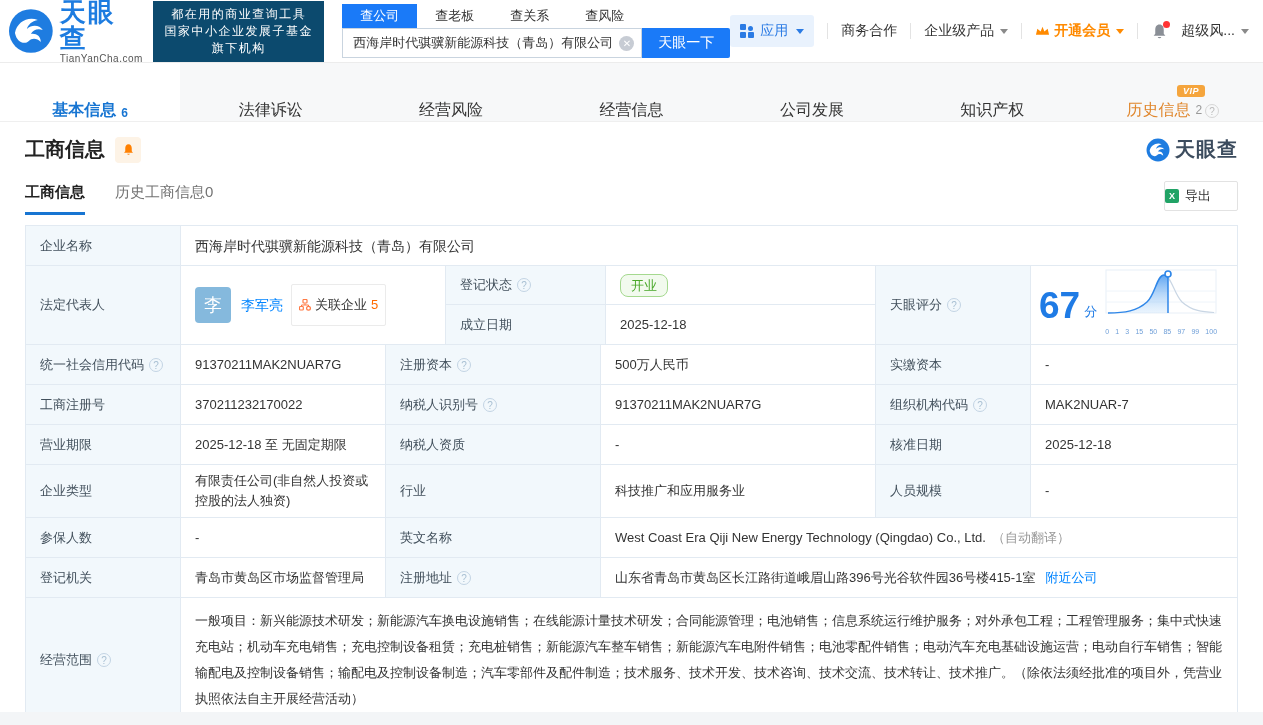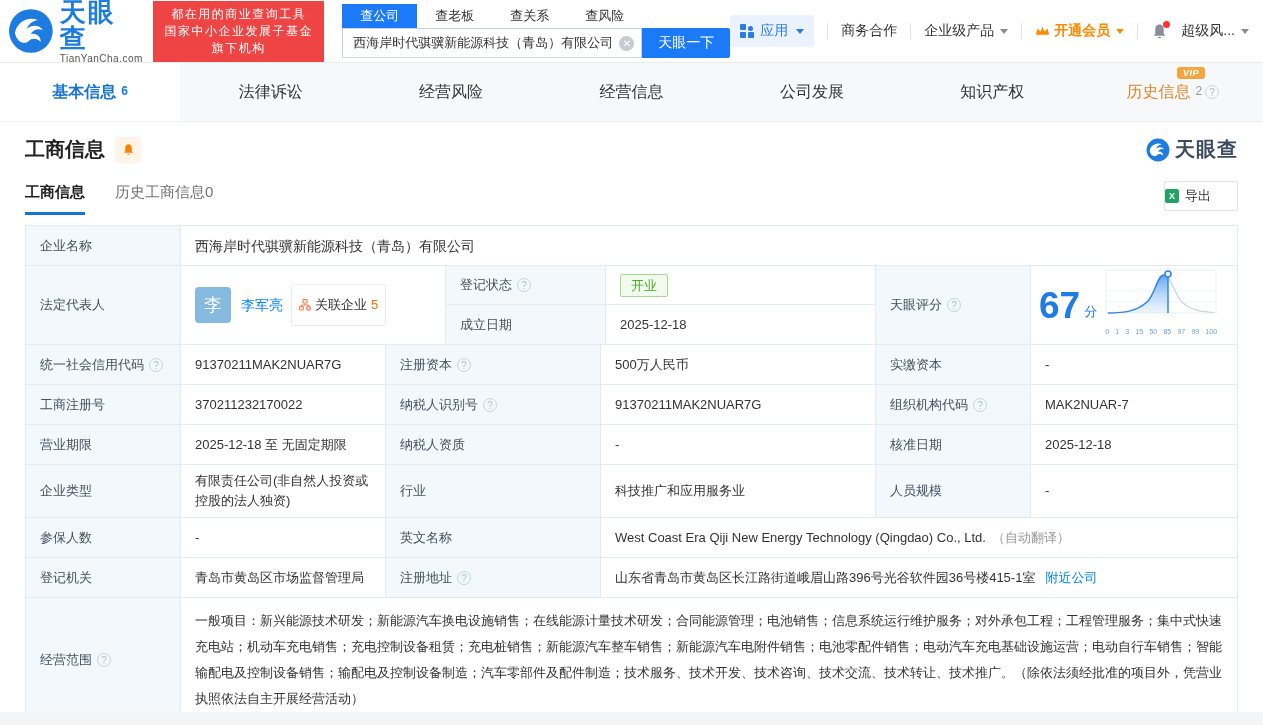--- a/index.html
+++ b/index.html
@@ -4,21 +4,21 @@
 <style>
   * { margin:0; padding:0; box-sizing:border-box; }
   html,body { width:1263px; height:725px; background:#fff; overflow:hidden;
     font-family:"Liberation Sans","DejaVu Sans",sans-serif; color:#333; }
 
   
   .header { height:62px; display:flex; align-items:center; padding:0 14px 0 8px; background:#fff; }
   .logo { display:flex; align-items:center; gap:6px; cursor:pointer; }
   .logo-txt .zh { font-size:26px; font-weight:bold; color:#1d7ce0; letter-spacing:2px; line-height:26px; }
   .logo-txt .en { font-size:10px; color:#555; margin-top:2px; letter-spacing:.5px; }
-  .slogan { background:#ef4444; color:#fff; font-size:12px; line-height:17px; letter-spacing:1.5px;
+  .slogan { background:#0c4a6e; color:#fff; font-size:12px; line-height:17px; letter-spacing:1.5px;
     padding:5px 9px; margin-left:10px; text-align:center; }
   .search-area { margin-left:18px; }
   .search-tabs { display:flex; font-size:13px; }
   .search-tab { padding:3px 18px; color:#333; cursor:pointer; }
   .search-tab.active { background:#1a7af8; color:#fff; }
   .search-row { display:flex; }
   .search-box { position:relative; width:300px; height:30px; border:1px solid #c9d4df; display:flex; align-items:center; background:#fff; }
   .search-box input { border:none; outline:none; width:100%; font-size:13px; padding:0 28px 0 10px; color:#333; }
   .clear-btn { position:absolute; right:7px; width:15px; height:15px; border-radius:50%; background:#c7ccd4;
     color:#fff; font-size:10px; line-height:15px; text-align:center; cursor:pointer; }
@@ -33,21 +33,21 @@
     border-top:5px solid #8a8a8a; margin-left:2px; }
   .apps-btn .caret { border-top-color:#2b7be4; }
   .vr { width:1px; height:16px; background:#e3e3e3; }
   .vip-link { color:#ff8a00 !important; font-weight:bold; }
   .vip-link .caret { border-top-color:#ff8a00; }
   .bell-wrap { position:relative; cursor:pointer; display:flex; }
   .red-dot { position:absolute; top:-2px; right:-2px; width:7px; height:7px; border-radius:50%; background:#f33; }
 
   
   .tabbar { height:60px; background:#f7f8f9; border-top:1px solid #ececec; border-bottom:1px solid #efefef; display:flex; }
-  .tab { flex:1; display:flex; align-items:center; justify-content:center; font-size:16px; color:#333;
+  .tab { flex:1; display:flex; align-items:flex-end; justify-content:center; font-size:16px; color:#333;
     gap:3px; cursor:pointer; position:relative; }
   .tab.active { background:#fff; color:#1775d2; font-weight:bold; }
   .tab .count { font-size:12px; color:#1775d2; margin-left:2px; transform:translateY(-1px); }
   .tab.history { color:#e0862c; }
   .tab.history .count { color:#999; }
   .hist-wrap { position:relative; display:inline-flex; align-items:center; gap:3px; }
   .vip-badge { position:absolute; top:-15px; right:14px; background:#f5a53d; color:#fff; font-size:9px;
     font-weight:bold; font-style:italic; padding:1px 6px; border-radius:3px; letter-spacing:.5px; }
   .help { display:inline-block; width:14px; height:14px; border-radius:50%; border:1px solid #c3d4e4;
     color:#a9c0d3; font-size:10px; line-height:13px; text-align:center; cursor:pointer; flex:none; }
@@ -87,21 +87,21 @@
   .trow.rep { grid-template-columns:155px 265px 160px 270px 155px 1fr; grid-auto-rows:39px; }
   .rs13 { grid-row:1/3; }
   .bb { border-bottom:1px solid #e2eaf2; }
   .avatar { width:36px; height:36px; border-radius:4px; background:#85b9dd; color:#fff; font-size:18px;
     display:flex; align-items:center; justify-content:center; flex:none; }
   .rep-name { color:#0084ff; font-size:14px; margin-left:10px; cursor:pointer; text-decoration:none; }
   .rel-badge { display:inline-flex; align-items:center; gap:4px; border:1px solid #ebebeb; border-radius:2px;
     padding:10px 7px; margin-left:8px; font-size:13px; cursor:pointer; background:#fff; }
   .rel-badge .cnt { color:#ff6a00; }
   .status-badge { border:1px solid #a5d98f; background:#f2faee; color:#49a82a; font-size:13px;
-    padding:2px 10px; border-radius:2px; line-height:17px; }
+    padding:2px 10px; border-radius:8px; line-height:17px; }
   .score-cell { padding:4px 8px; gap:4px; }
   .score-num { font-size:37px; font-weight:bold; color:#1f7be5; line-height:37px; }
   .score-unit { font-size:13px; color:#1f7be5; margin-top:14px; }
   .score-chart { margin-left:4px; }
   .ticks { display:flex; justify-content:space-between; width:112px; font-size:7px; color:#6f9fd8;
     margin-top:1px; }
   .gray { color:#999; margin-left:6px; }
   .link { color:#0084ff; cursor:pointer; margin-left:10px; text-decoration:none; white-space:nowrap; }
   .trow.scope .tcell { min-height:106px; }
   .scope-val { display:block; padding:10px 14px; line-height:26px; }

